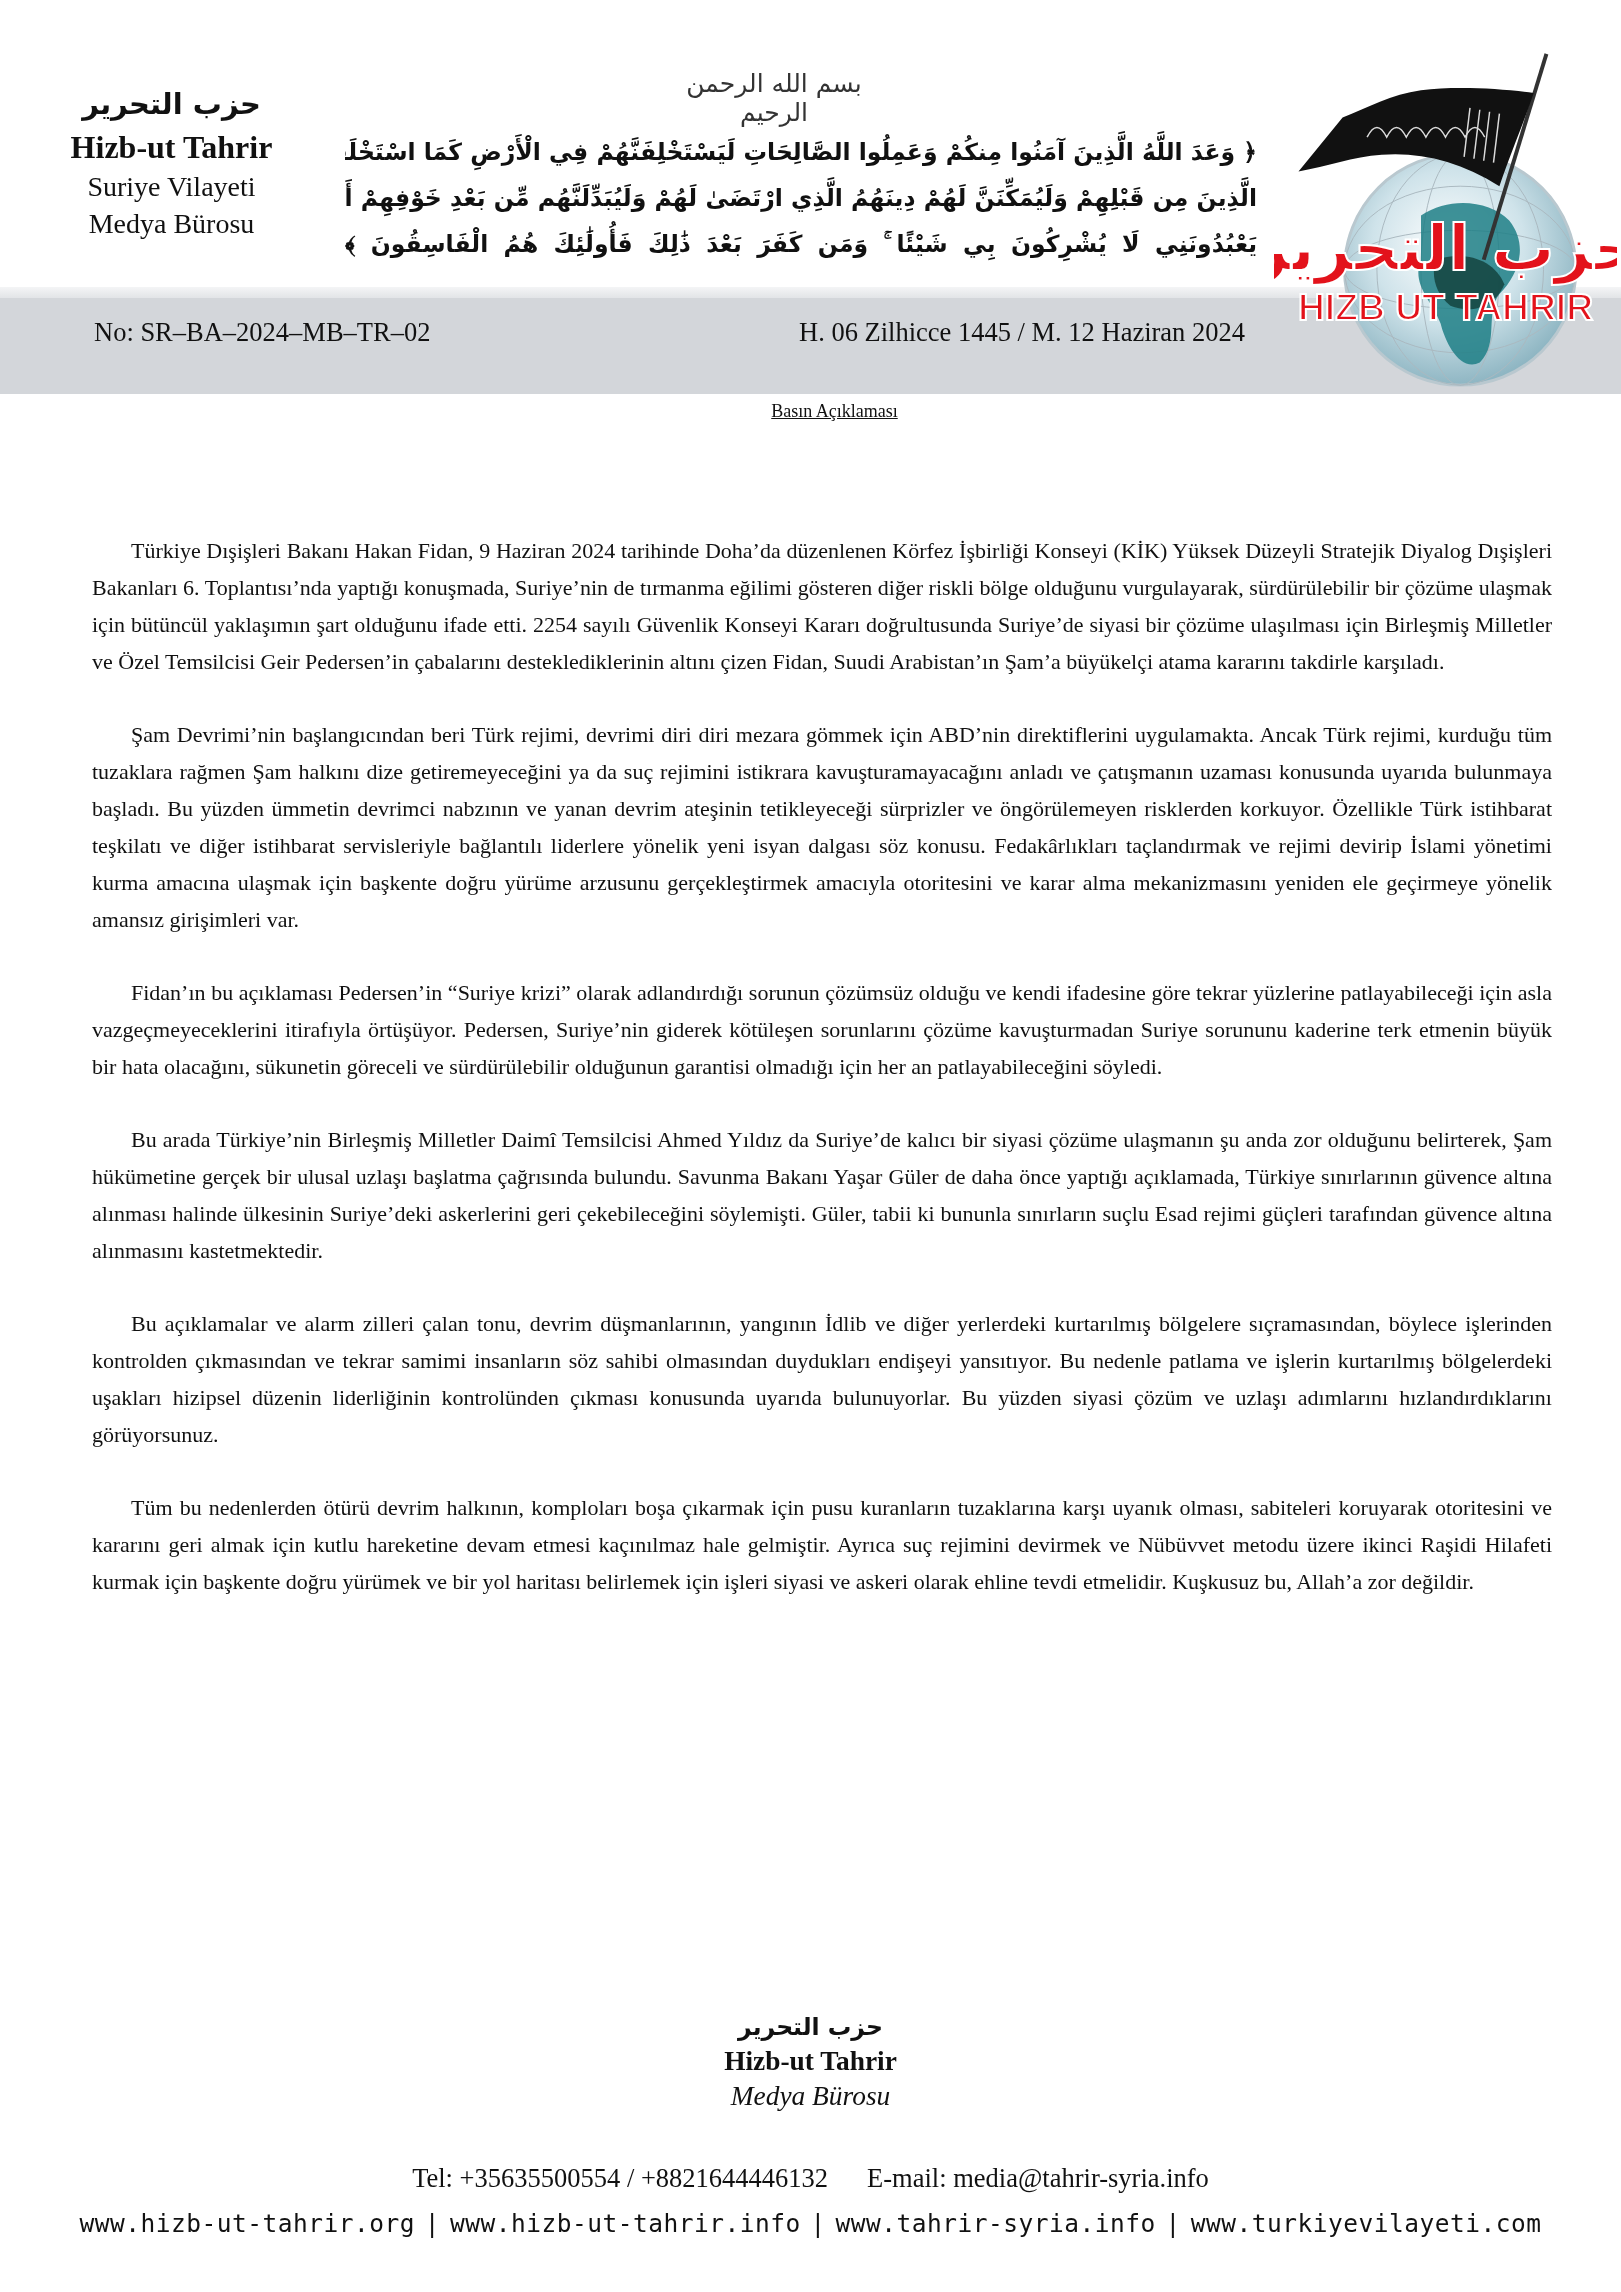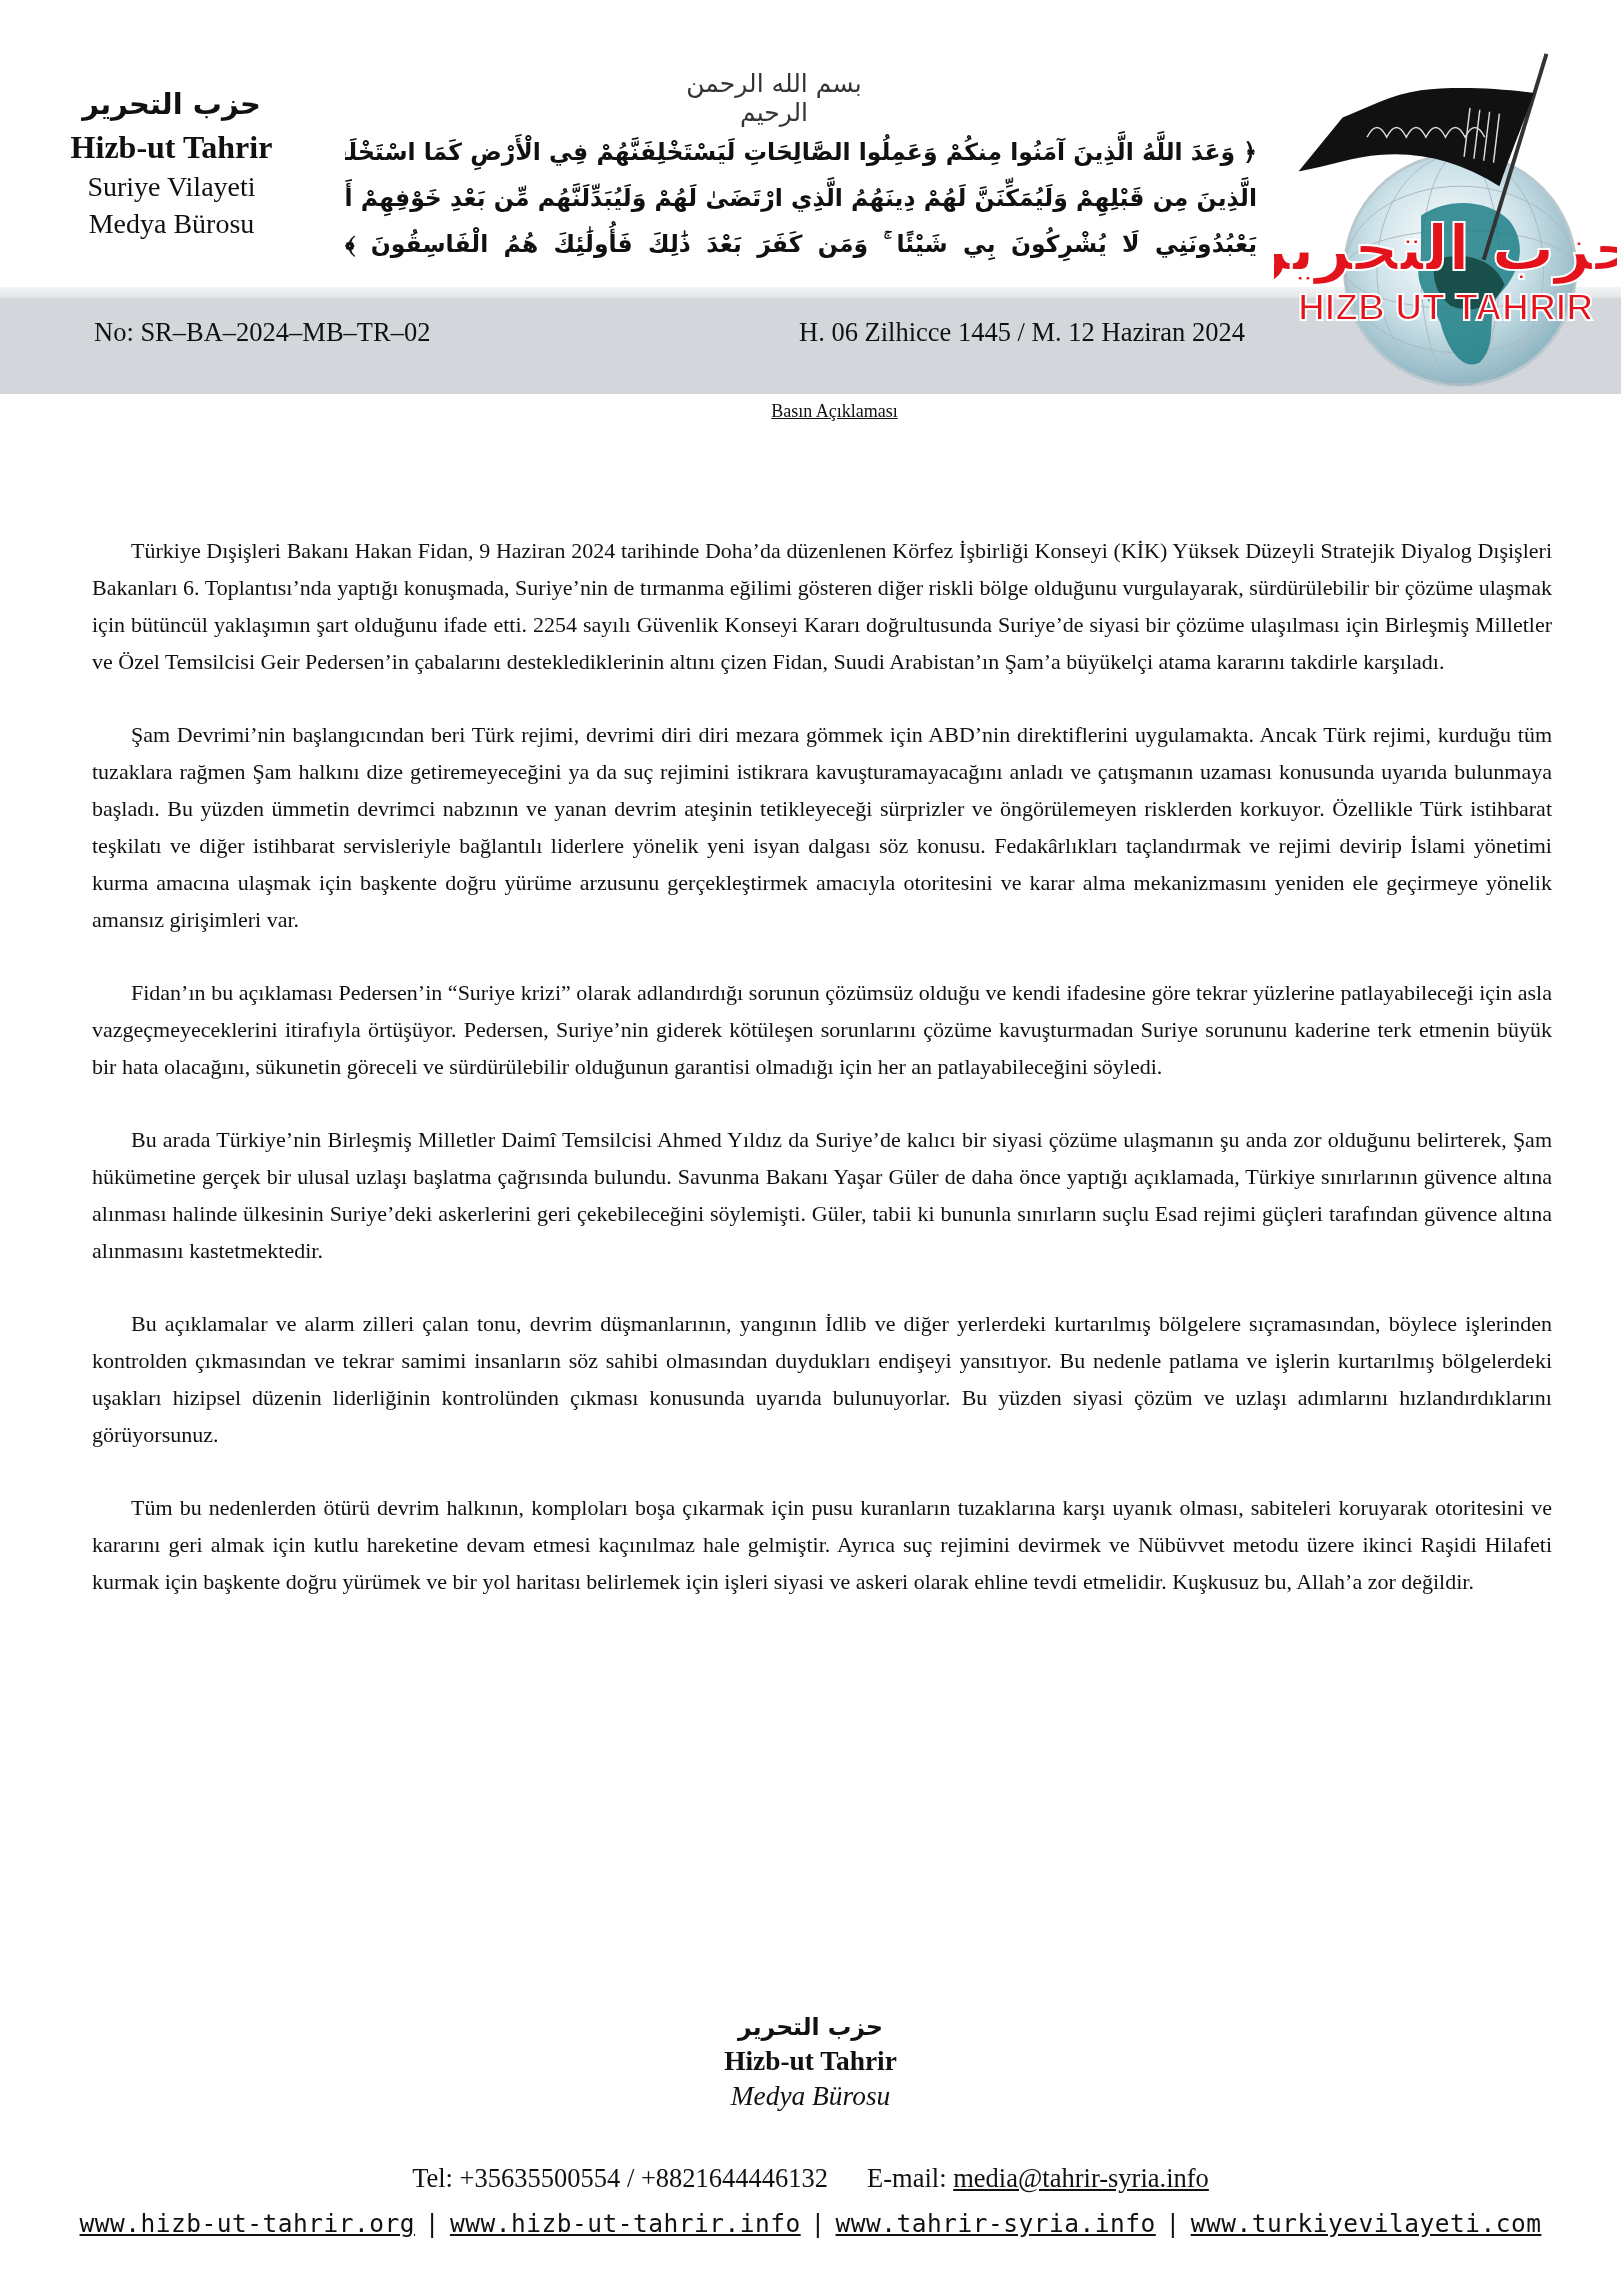--- a/index.html
+++ b/index.html
@@ -39,21 +39,21 @@
   .body p { margin: 0 0 36px 0; text-align: justify; text-indent: 39px; }
 
   
   .sig { position: absolute; left: 0; top: 2011px; width: 1621px; text-align: center; }
   .sig .ar { font-family: "DejaVu Sans", sans-serif; font-weight: bold; font-size: 23.5px; line-height: 33px; direction: rtl; }
   .sig .org { font-weight: bold; font-size: 27.4px; line-height: 35px; }
   .sig .prov { font-size: 27.4px; line-height: 35px; }
   .sig .office { font-style: italic; font-size: 27.4px; line-height: 35px; }
   .contact { position: absolute; left: 0; top: 2162px; width: 1621px; text-align: center; font-size: 26.5px; line-height: 33px; }
   .contact .gap { display: inline-block; width: 39px; }
-  .contact a, .sites a { color: #111; text-decoration: underline; }
+  .contact a, .sites a { color: #111; }
   .sites { position: absolute; left: 0; top: 2207px; width: 1621px; text-align: center;
            font-family: "DejaVu Sans Mono", "Liberation Mono", monospace; font-size: 24.5px; line-height: 33px; letter-spacing: 0.5px; }
   .sites .sep { margin: 0 9.8px; }
 </style>
 </head>
 <body>
 
 <header>
   <div class="hdr-left">
     <div class="ar">حزب التحرير</div>

